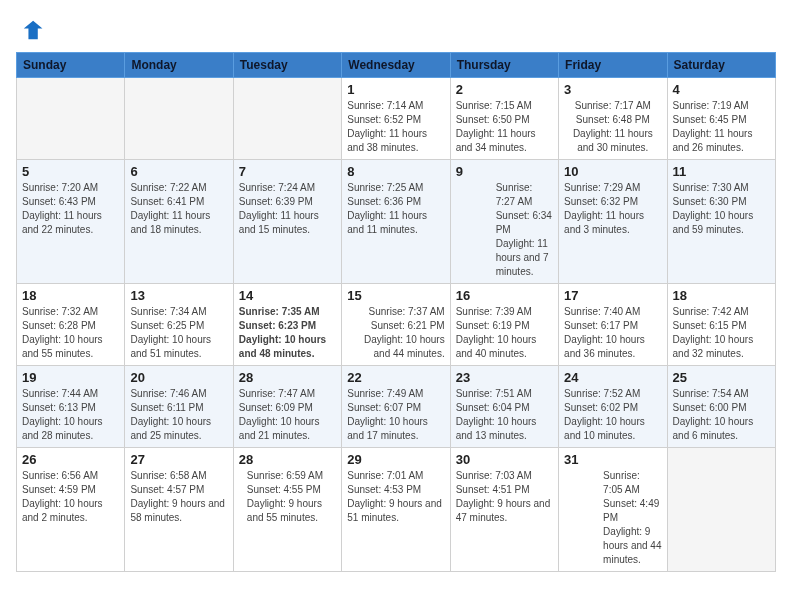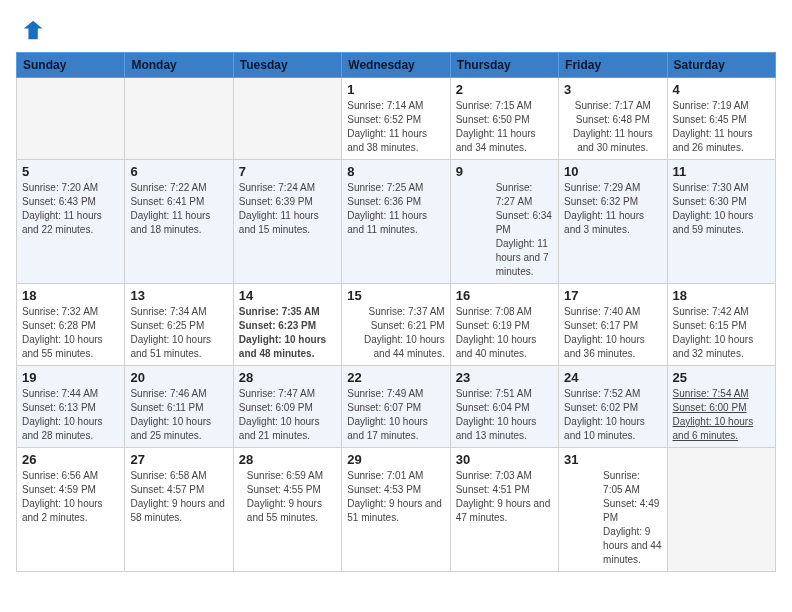--- a/index.html
+++ b/index.html
@@ -213,21 +213,21 @@
 Daylight: 10 hours and 48 minutes.</div>
         </td>
         <td>
           <div class="day-number">15</div>
           <div class="day-info" style="white-space: pre-line; text-align: right;">Sunrise: 7:37 AM
 Sunset: 6:21 PM
 Daylight: 10 hours and 44 minutes.</div>
         </td>
         <td>
           <div class="day-number">16</div>
-          <div class="day-info" style="white-space: pre-line;">Sunrise: 7:08 AM
+          <div class="day-info" style="white-space: pre-line;">Sunrise: 7:39 AM
 Sunset: 6:19 PM
 Daylight: 10 hours and 40 minutes.</div>
         </td>
         <td>
           <div class="day-number">17</div>
           <div class="day-info" style="white-space: pre-line;">Sunrise: 7:40 AM
 Sunset: 6:17 PM
 Daylight: 10 hours and 36 minutes.</div>
         </td>
         <td>
@@ -269,21 +269,21 @@
 Daylight: 10 hours and 13 minutes.</div>
         </td>
         <td>
           <div class="day-number">24</div>
           <div class="day-info" style="white-space: pre-line;">Sunrise: 7:52 AM
 Sunset: 6:02 PM
 Daylight: 10 hours and 10 minutes.</div>
         </td>
         <td>
           <div class="day-number">25</div>
-          <div class="day-info" style="white-space: pre-line; text-decoration: underline;">Sunrise: 7:54 AM
+          <div class="day-info" style="white-space: pre-line;">Sunrise: 7:54 AM
 Sunset: 6:00 PM
 Daylight: 10 hours and 6 minutes.</div>
         </td>
       </tr>
       <tr>
         <td>
           <div class="day-number">26</div>
           <div class="day-info" style="white-space: pre-line;">Sunrise: 6:56 AM
 Sunset: 4:59 PM
 Daylight: 10 hours and 2 minutes.</div>

